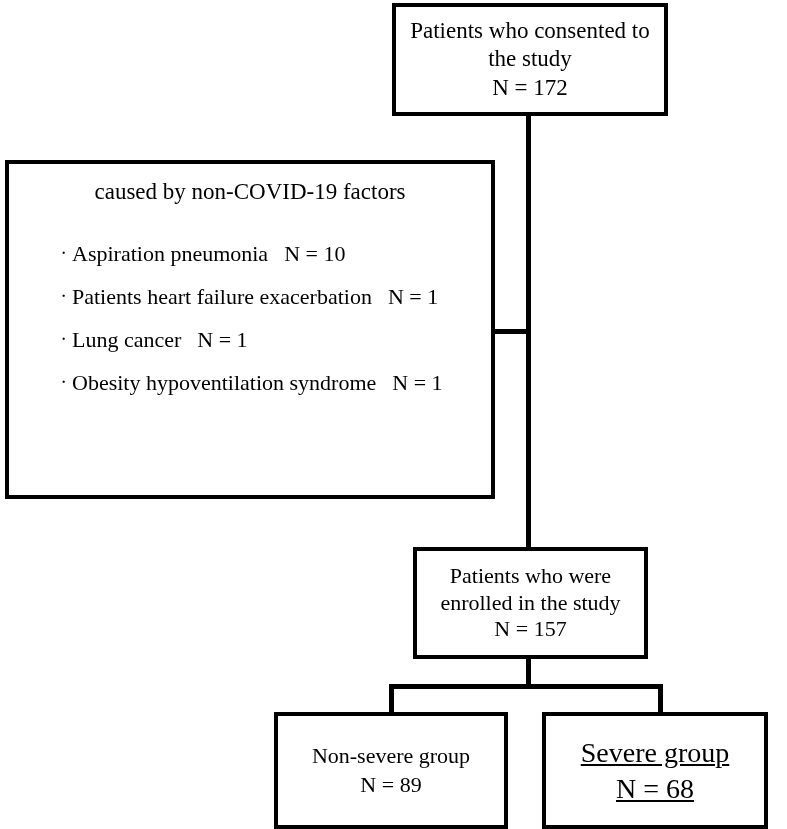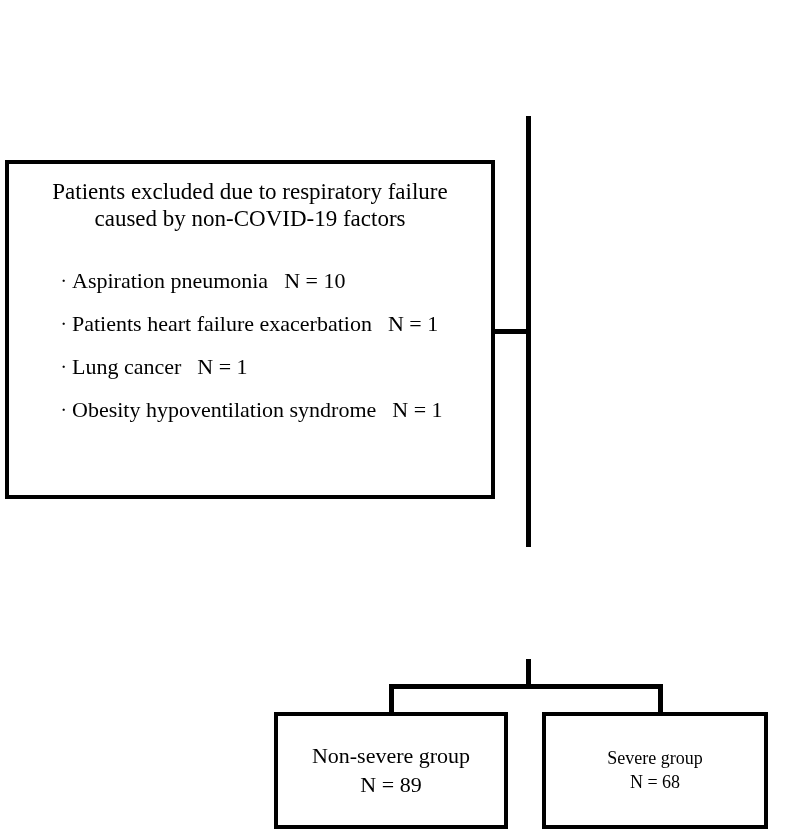--- a/index.html
+++ b/index.html
@@ -107,21 +107,22 @@
     top: 712px;
     width: 234px;
     height: 117px;
     font-size: 22px;
   }
   #box-severe {
     left: 542px;
     top: 712px;
     width: 226px;
     height: 117px;
-    font-size: 18px;
+    font-size: 28px;
+    text-decoration: underline;
   }
   #box-nonsevere .box-line,
   #box-severe .box-line { line-height: 1.28; }
 </style>
 </head>
 <body>
 
 <div id="flow-root">
 
   <div class="line" style="left:526px; top:116px; width:5px; height:431px;"></div>
@@ -129,42 +130,51 @@
   <div class="line" style="left:493px; top:329px; width:38px; height:5px;"></div>
 
   <div class="line" style="left:526px; top:659px; width:5px; height:29px;"></div>
 
   <div class="line" style="left:389px; top:684px; width:274px; height:5px;"></div>
 
   <div class="line" style="left:389px; top:684px; width:5px; height:30px;"></div>
 
   <div class="line" style="left:658px; top:684px; width:5px; height:30px;"></div>
 
+  <div class="box" id="box-consented">
+    <span class="box-line">Patients who consented to</span>
+    <span class="box-line">the study</span>
+    <span class="box-line">N = 172</span>
+  </div>
 
   <div class="box" id="box-excluded">
     <div class="excl-header">
-      <span class="box-line">Patients excluded due to respiratory failure</span>
       <span class="box-line">caused by non-COVID-19 factors</span>
     </div>
     <ul class="excl-list">
       <li class="excl-item">
         <span class="excl-bullet">・</span><span>Aspiration pneumonia</span><span class="excl-count">N = 10</span>
       </li>
       <li class="excl-item">
         <span class="excl-bullet">・</span><span>Patients heart failure exacerbation</span><span class="excl-count">N = 1</span>
       </li>
       <li class="excl-item">
         <span class="excl-bullet">・</span><span>Lung cancer</span><span class="excl-count">N = 1</span>
       </li>
       <li class="excl-item">
         <span class="excl-bullet">・</span><span>Obesity hypoventilation syndrome</span><span class="excl-count">N = 1</span>
       </li>
     </ul>
   </div>
 
+  <div class="box" id="box-enrolled">
+    <span class="box-line">Patients who were</span>
+    <span class="box-line">enrolled in the study</span>
+    <span class="box-line">N = 157</span>
+  </div>
 
   <div class="box" id="box-nonsevere">
     <span class="box-line">Non-severe group</span>
     <span class="box-line">N = 89</span>
   </div>
 
   <div class="box" id="box-severe">
     <span class="box-line">Severe group</span>
     <span class="box-line">N = 68</span>
   </div>

